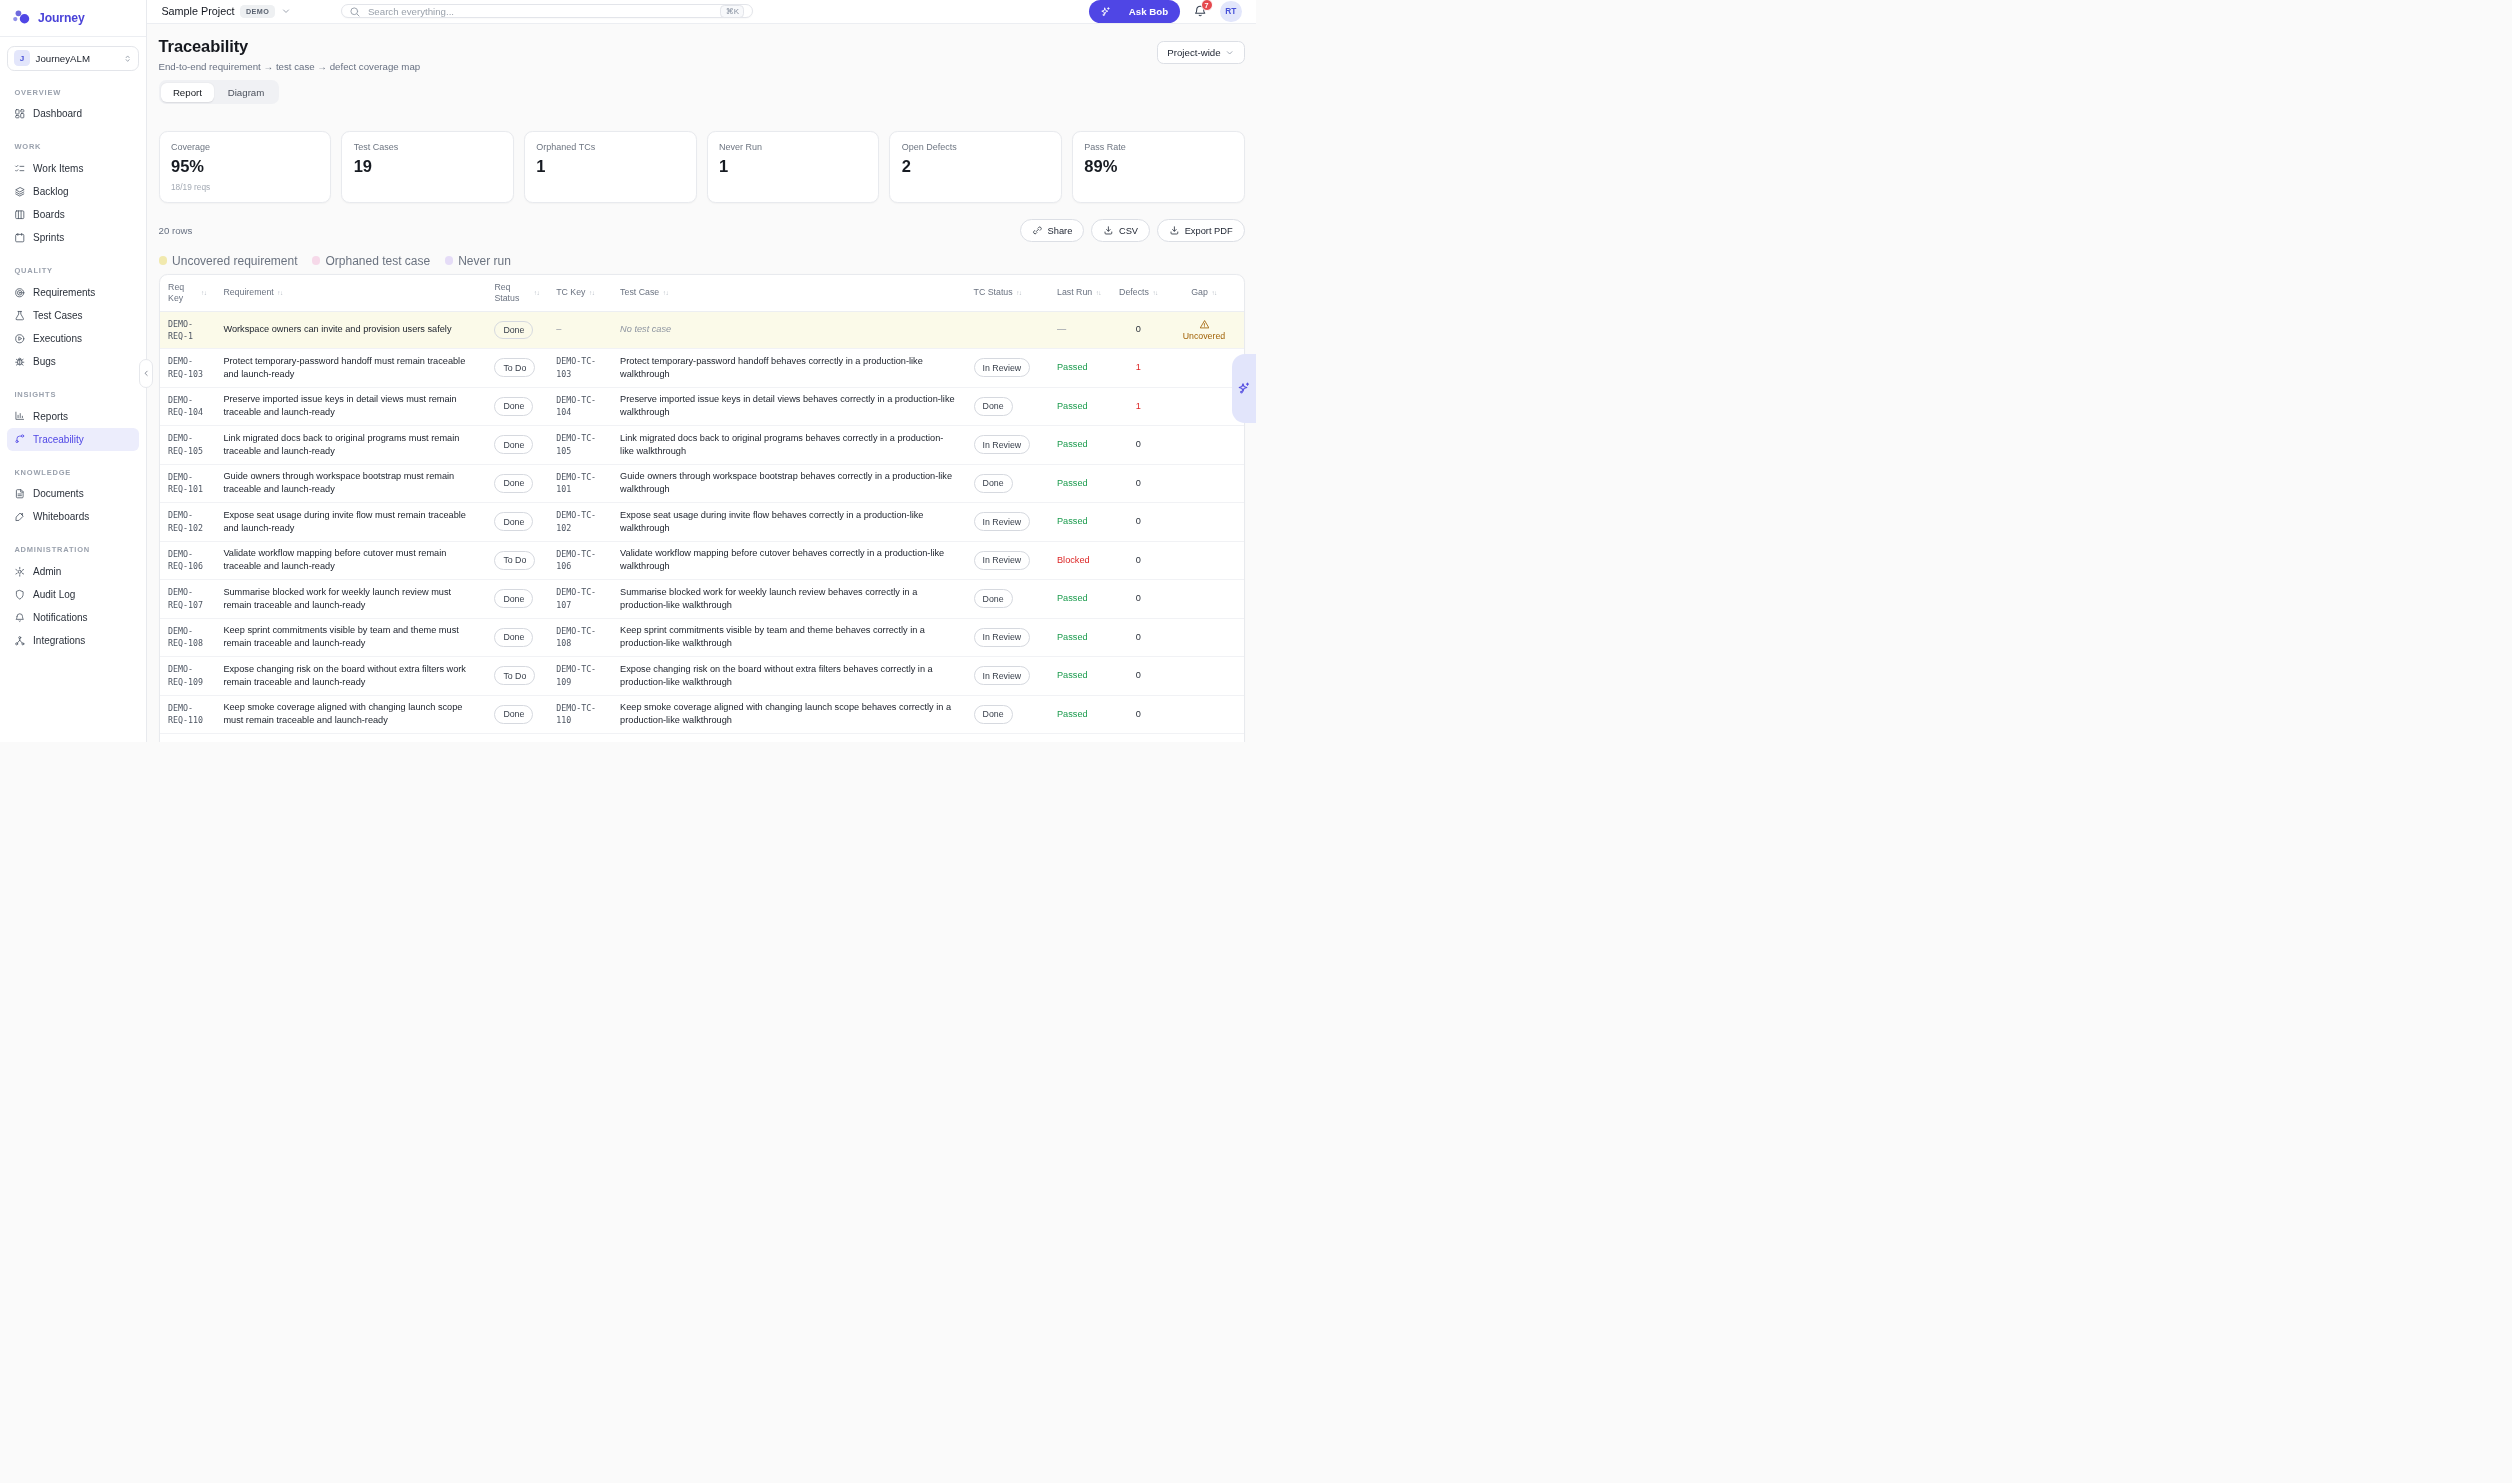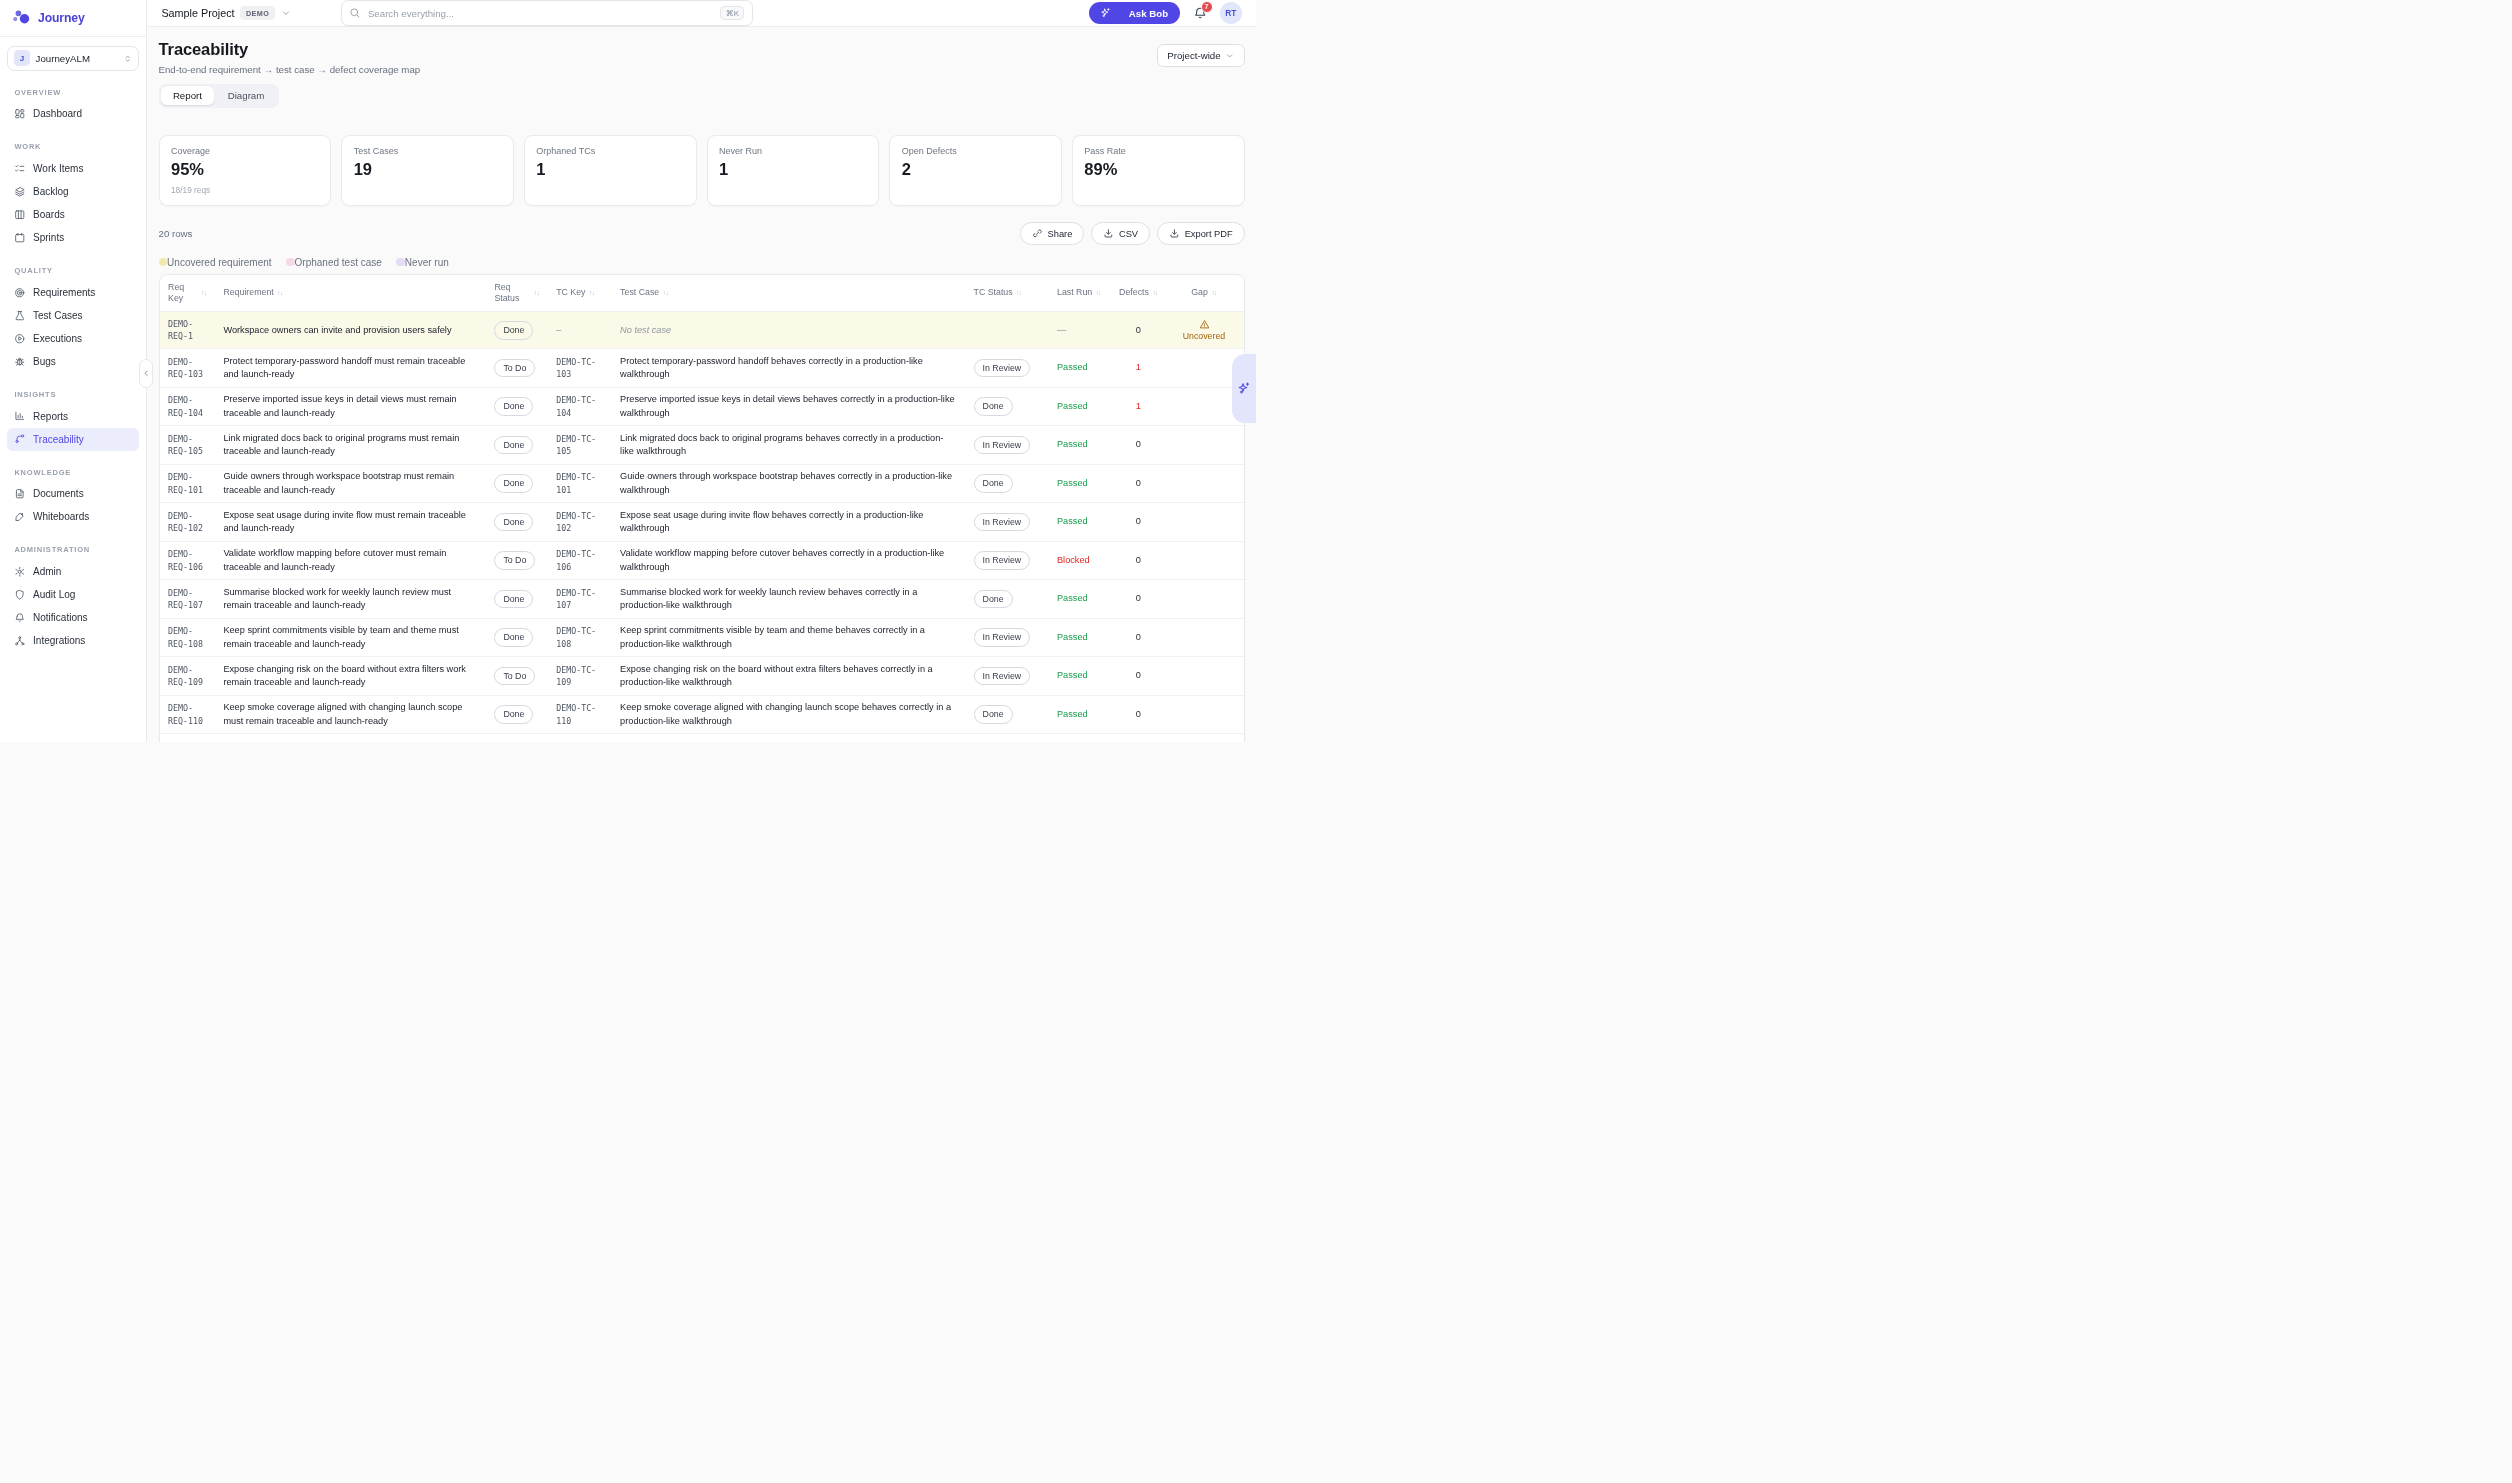--- a/index.html
+++ b/index.html
@@ -24,21 +24,21 @@
   .nav-item.active .nico{color:#4f46e5;}
   svg{display:block;}
 
   
   .main{flex:1;display:flex;flex-direction:column;min-width:0;}
   .topbar{height:37px;background:#fff;border-bottom:0.7px solid #eceef2;display:flex;align-items:center;padding:0 14.4px;}
   .proj{display:flex;align-items:center;gap:5.7px;cursor:pointer;}
   .proj-name{font-size:10.8px;font-weight:500;color:#141821;}
   .proj-badge{font-size:7.2px;font-weight:700;letter-spacing:0.4px;color:#5a6270;background:#eef0f2;border-radius:4.3px;padding:2.2px 5.7px;}
   .proj-caret{color:#8b93a1;display:flex;}
-  .searchbar{margin-left:50px;width:412px;height:26px;border:0.7px solid #e3e5ea;border-radius:7.2px;background:#fff;display:flex;align-items:center;padding:0 7.2px;gap:5.7px;box-shadow:0 0.7px 1.4px rgba(16,24,40,.03);}
+  .searchbar{margin-left:50px;width:412px;height:14px;border:0.7px solid #e3e5ea;border-radius:7.2px;background:#fff;display:flex;align-items:center;padding:0 7.2px;gap:5.7px;box-shadow:0 0.7px 1.4px rgba(16,24,40,.03);}
   .searchbar .sico{color:#9aa1ab;display:flex;}
   .searchbar input{border:none;outline:none;flex:1;font-size:9.7px;font-family:"Liberation Sans",sans-serif;color:#333;background:transparent;}
   .searchbar input::placeholder{color:#9aa1ab;}
   .kbd{border:0.7px solid #e3e5ea;background:#f8f9fb;color:#8891a0;border-radius:4.3px;font-size:8px;padding:1.4px 4.3px;}
   .top-right{margin-left:auto;display:flex;align-items:center;gap:13px;}
   .askbob{display:flex;align-items:center;gap:17px;background:#4f46e5;color:#fff;border:none;border-radius:718px;padding:5.7px 11.5px;font-size:9.7px;font-weight:700;font-family:"Liberation Sans",sans-serif;cursor:pointer;}
   .bell-wrap{position:relative;color:#374151;cursor:pointer;}
   .bell-badge{position:absolute;top:-5px;right:-5.7px;background:#e5484d;color:#fff;font-size:7.2px;font-weight:700;width:12.2px;height:12.2px;border-radius:50%;display:flex;align-items:center;justify-content:center;border:1.4px solid #fff;}
   .avatar{width:21.6px;height:21.6px;border-radius:50%;background:#e2e6fb;color:#4650d8;font-size:8.3px;font-weight:700;display:flex;align-items:center;justify-content:center;cursor:pointer;}
 
@@ -65,21 +65,21 @@
   .chip.neutral{border:1.1px solid #3c414b;color:#1d222b;}
   .chip .wico{display:flex;color:#2a2f38;}
 
   .toolbar-row{display:flex;align-items:center;margin-top:16px;}
   .row-count{font-size:9.7px;color:#677081;}
   .toolbar-btns{margin-left:auto;display:flex;gap:7.2px;}
   .tbtn{display:flex;align-items:center;gap:5px;border:0.7px solid #dcdfe5;background:#fff;border-radius:718px;padding:5px 10.8px;font-size:9.3px;color:#222835;font-family:"Liberation Sans",sans-serif;cursor:pointer;}
   .tbtn .bico{display:flex;color:#3a414c;}
 
   .legend-row{display:flex;gap:14.4px;margin-top:11.5px;align-items:center;}
-  .legend-item{display:flex;align-items:center;font-size:10px;color:#6b7380;}
+  .legend-item{display:flex;align-items:center;gap:5px;font-size:12px;color:#6b7380;}
   .legend-dot{width:8.6px;height:8.6px;border-radius:50%;}
 
   .table-card{margin-top:6.5px;background:#fff;border:0.7px solid #e8eaee;border-radius:8.6px;overflow:hidden;box-shadow:0 0.7px 1.4px rgba(16,24,40,.03);}
   table{width:100%;border-collapse:collapse;table-layout:fixed;}
   th{font-size:8.8px;font-weight:400;color:#6a7280;text-align:left;padding:6.5px 8.6px;border-bottom:0.7px solid #eceef2;vertical-align:middle;line-height:1.3;}
   th .hd{display:flex;align-items:center;gap:3.6px;}
   th.col-center .hd{justify-content:center;}
   .sort{font-size:6.5px;color:#b7bdc6;letter-spacing:-0.7px;white-space:nowrap;}
   td{padding:5.7px 8.6px;border-top:0.7px solid #f1f2f5;vertical-align:middle;font-size:9.2px;color:#20252f;line-height:1.42;}
   tr.highlight td{background:#fbfae9;}

